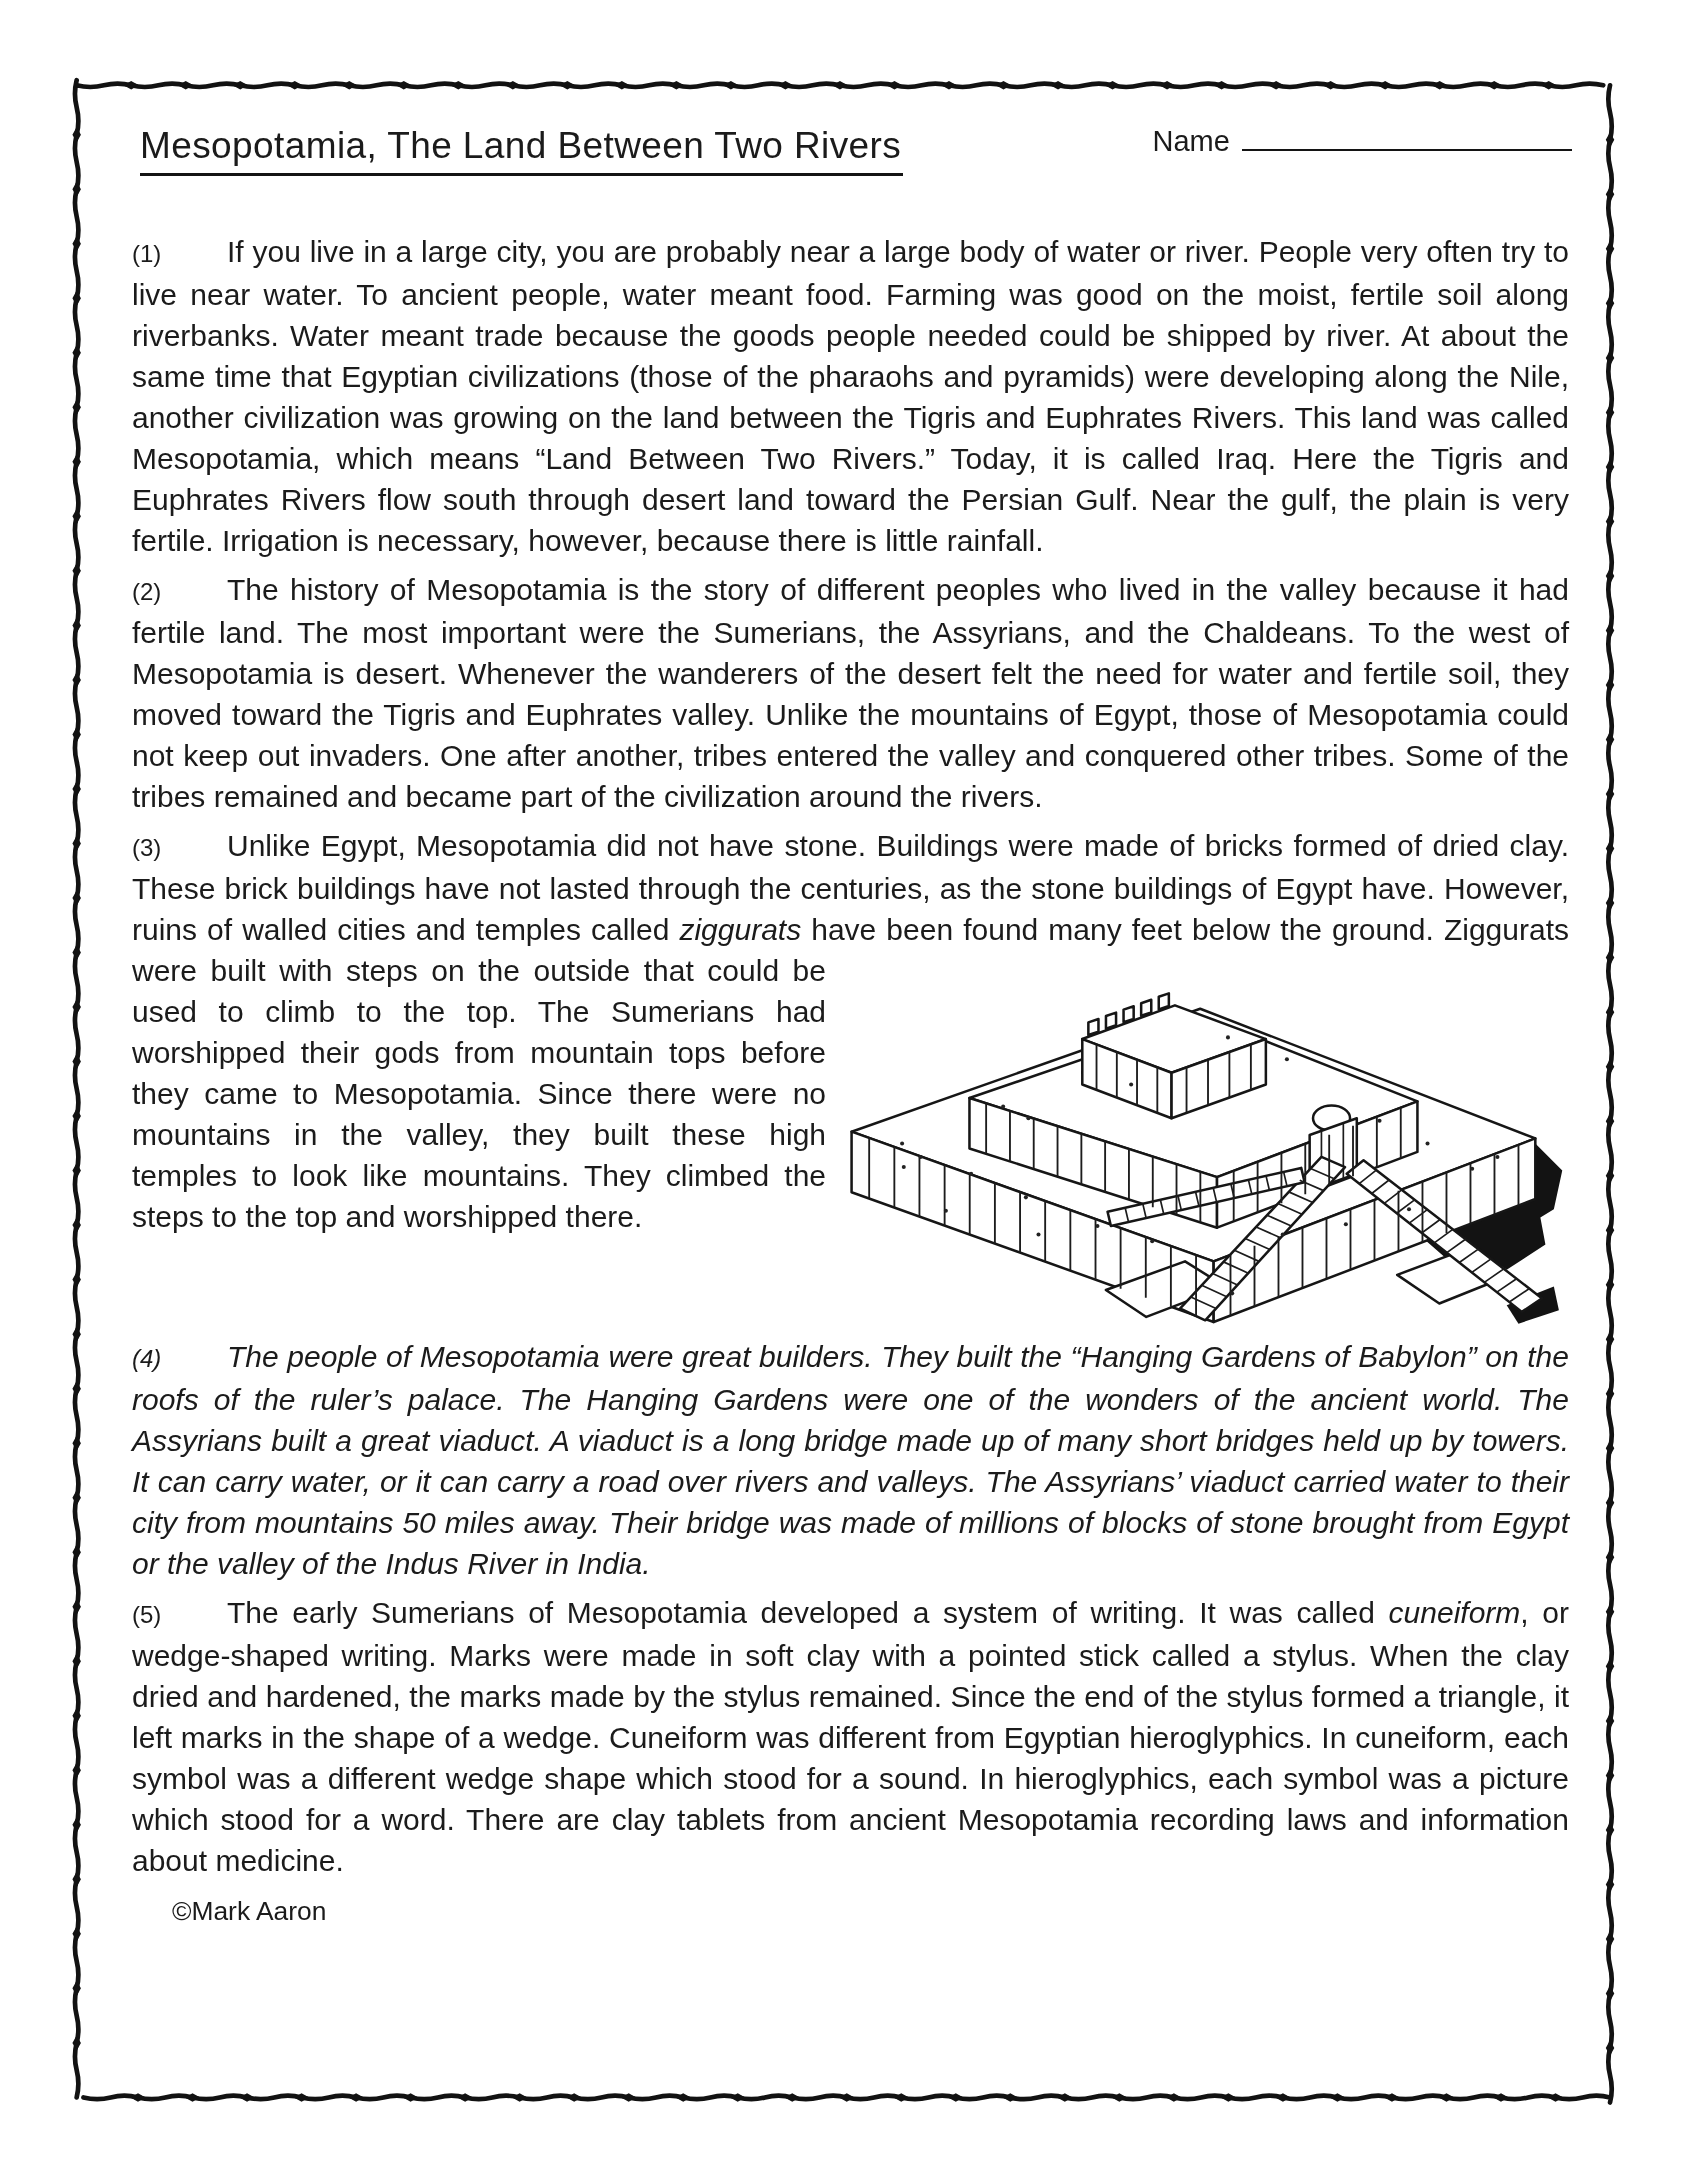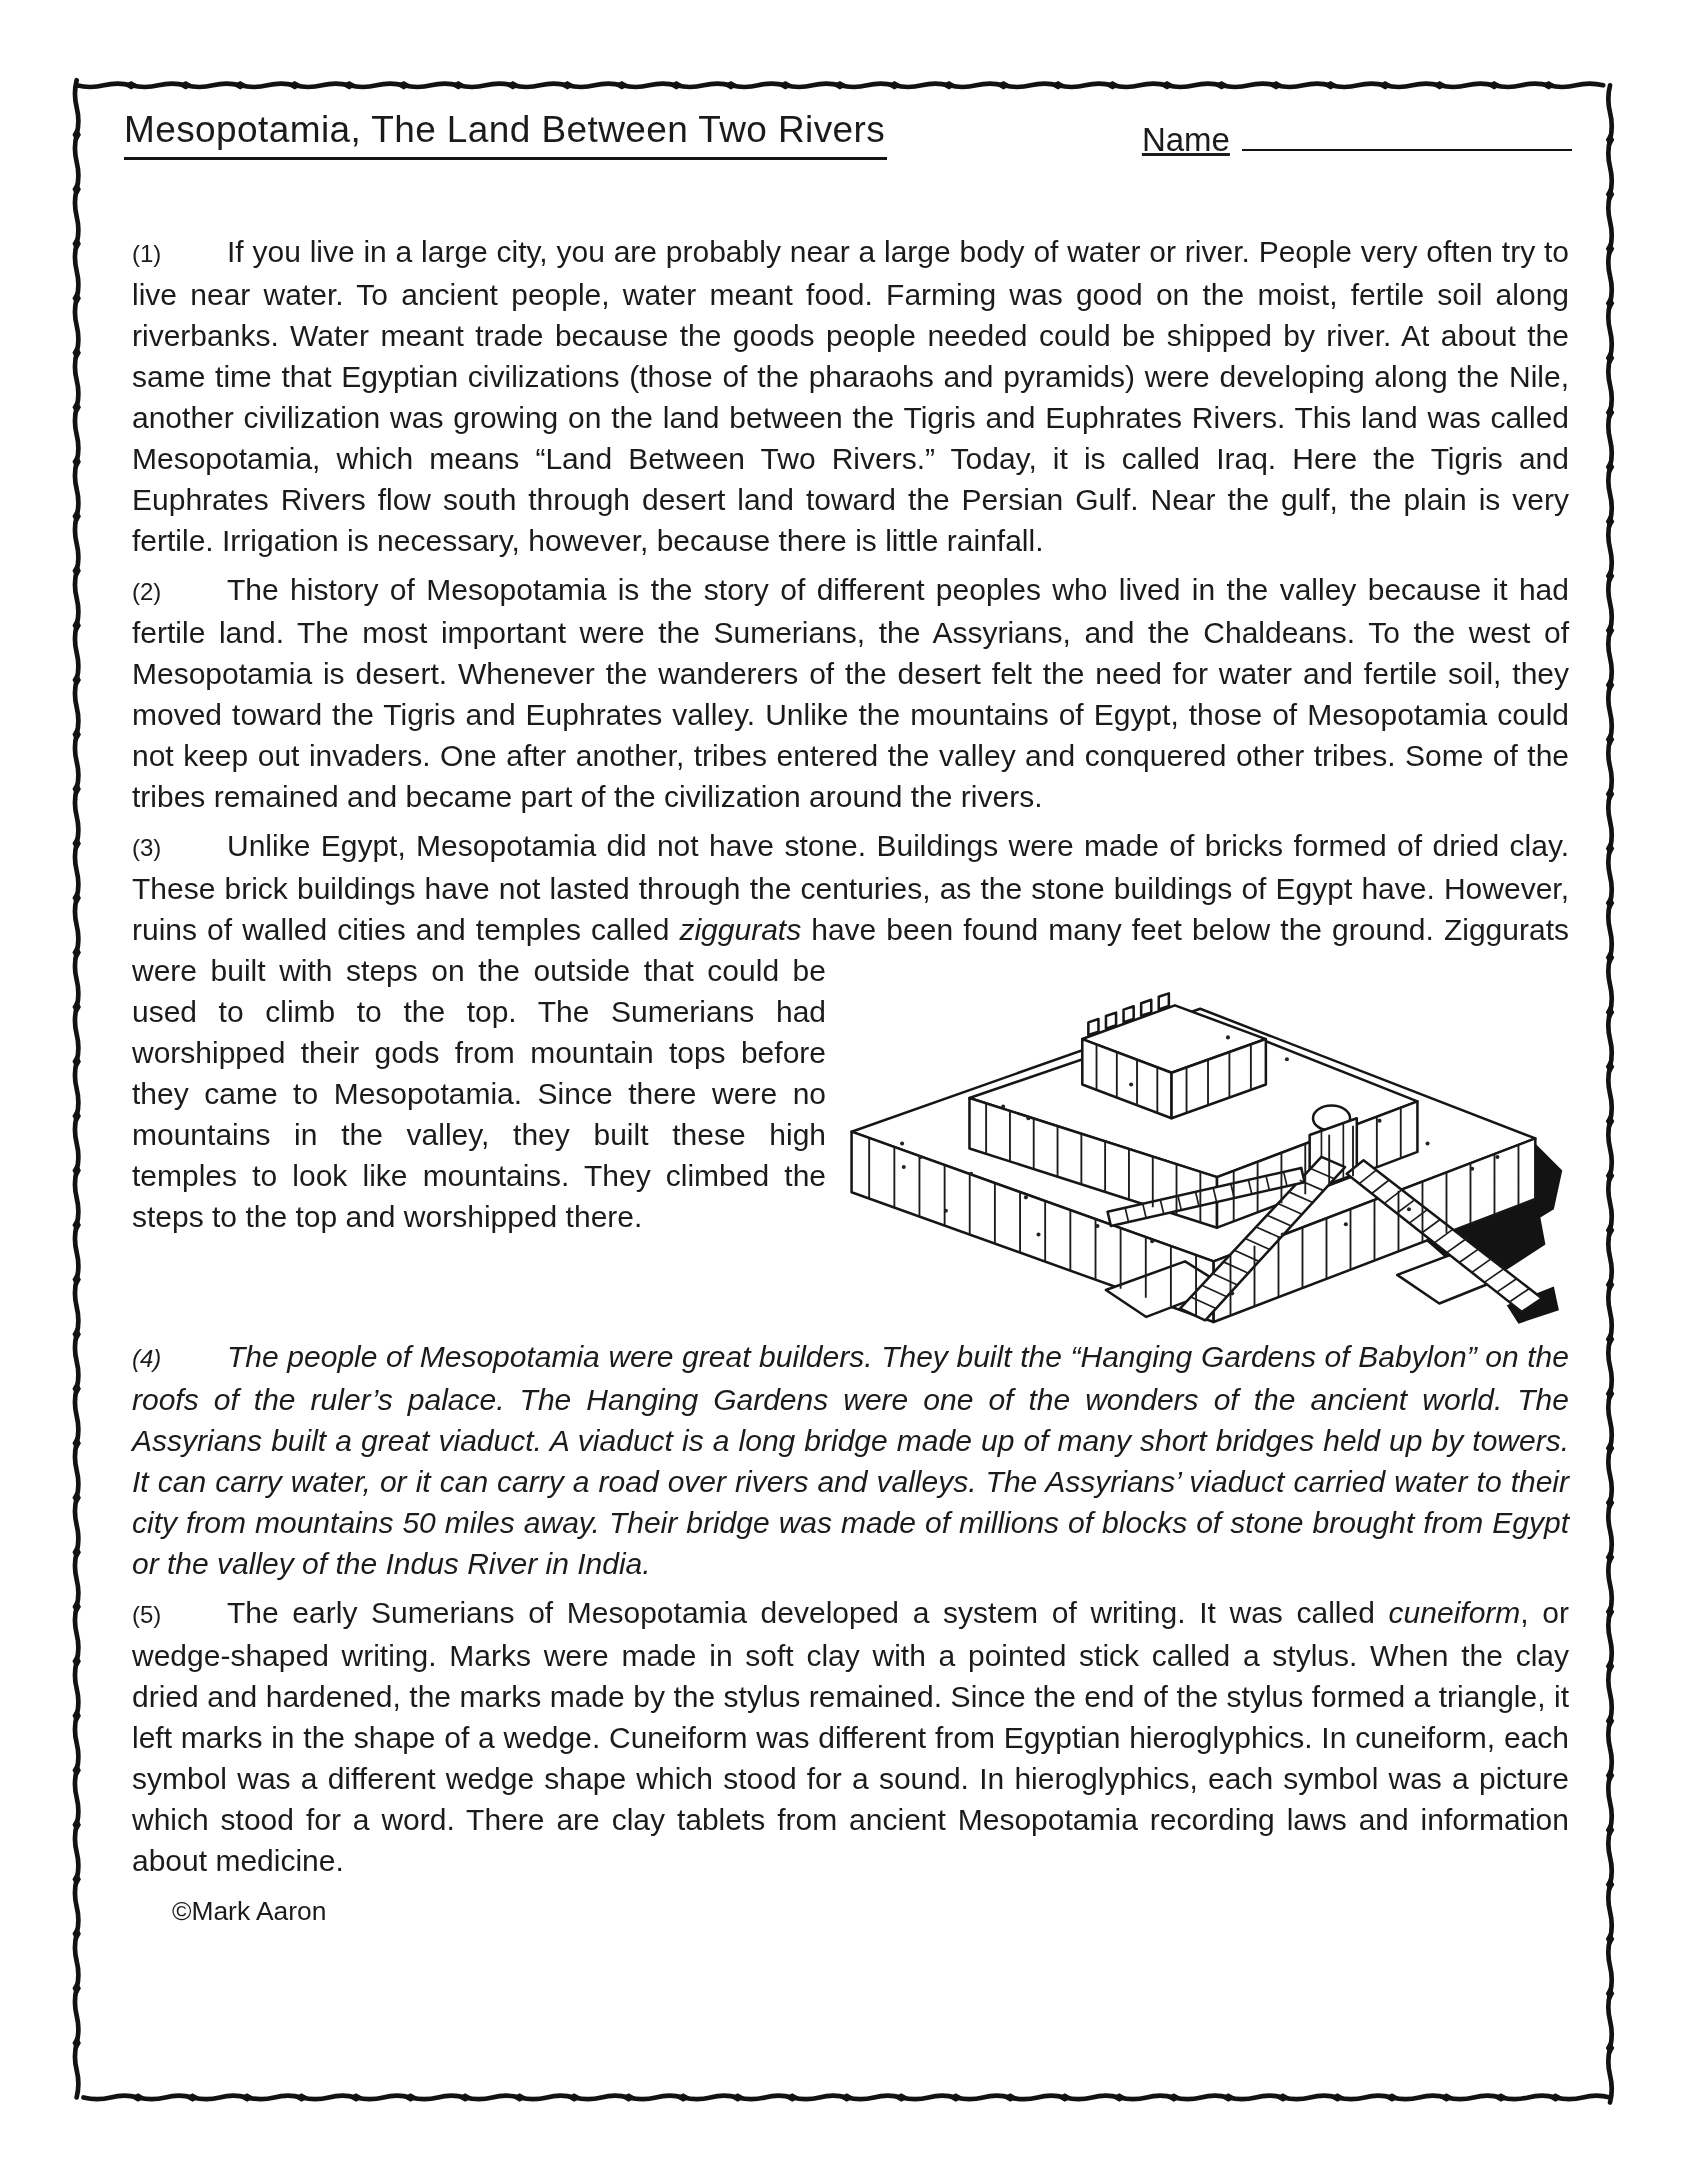--- a/index.html
+++ b/index.html
@@ -1,24 +1,24 @@
 <!DOCTYPE html>
 <html style="font-size:13.6px"><head>
 <meta charset="utf-8">
 <style>
   html,body{margin:0;padding:0;background:#ffffff;}
   .page{position:relative;width:1685px;height:2181px;background:#fff;overflow:hidden;
         font-family:"Liberation Sans", sans-serif;color:#1b1b1b;}
   #borderSvg{position:absolute;left:0;top:0;width:1685px;height:2181px;}
   .content{position:absolute;left:124px;top:109px;width:1453px;}
   .header{position:relative;height:78px;}
-  .title{display:inline-block;font-size:37px;font-weight:normal;margin:0;padding:0 1.7px 6px 0;
+  .title{display:inline-block;font-size:37px;font-weight:normal;margin:16px;padding:0 1.7px 6px 0;
          border-bottom:3.4px solid #141414;letter-spacing:0.4px;}
   .name-area{position:absolute;right:5.1px;top:8.5px;}
-  .name-label{font-size:33px;text-decoration:underline;}
+  .name-label{font-size:29px;}
   .name-line{display:inline-block;width:330px;height:31px;margin-left:12px;
              border-bottom:2.6px solid #141414;vertical-align:baseline;}
   .body-text{margin-top:44px;font-size:30px;line-height:41px;text-align:justify;}
   .para{margin:8px;}
   .pnum{display:inline-block;width:95px;font-size:24px;}
   .zig-float{float:right;width:755px;height:511px;shape-outside:inset(128px 0 0 12px);
              position:relative;}
   .zig-float svg{position:absolute;right:0;bottom:0;width:741px;height:380px;}
   .clear-para{clear:right;font-style:italic;}
   .credit{margin-top:15.3px;font-size:26.4px;margin-left:48px;}

